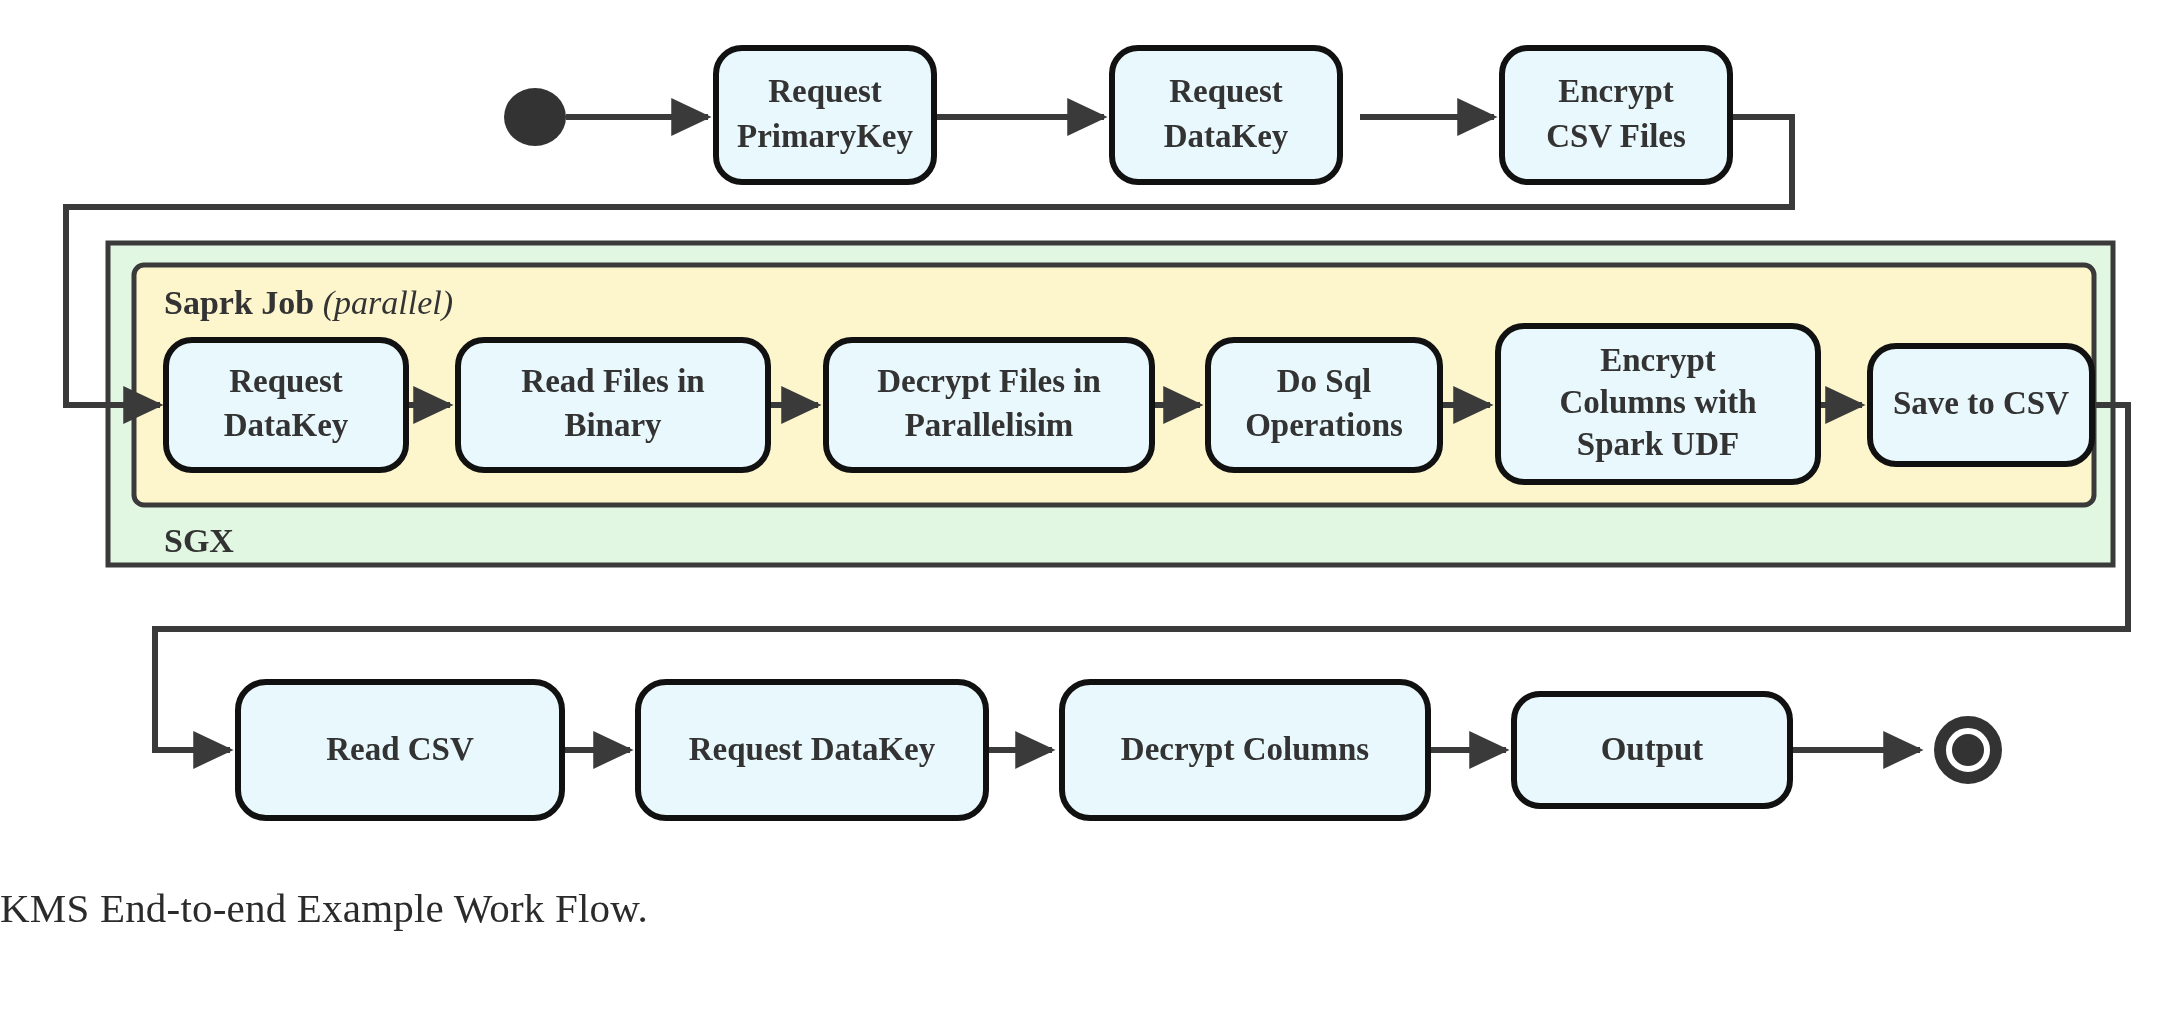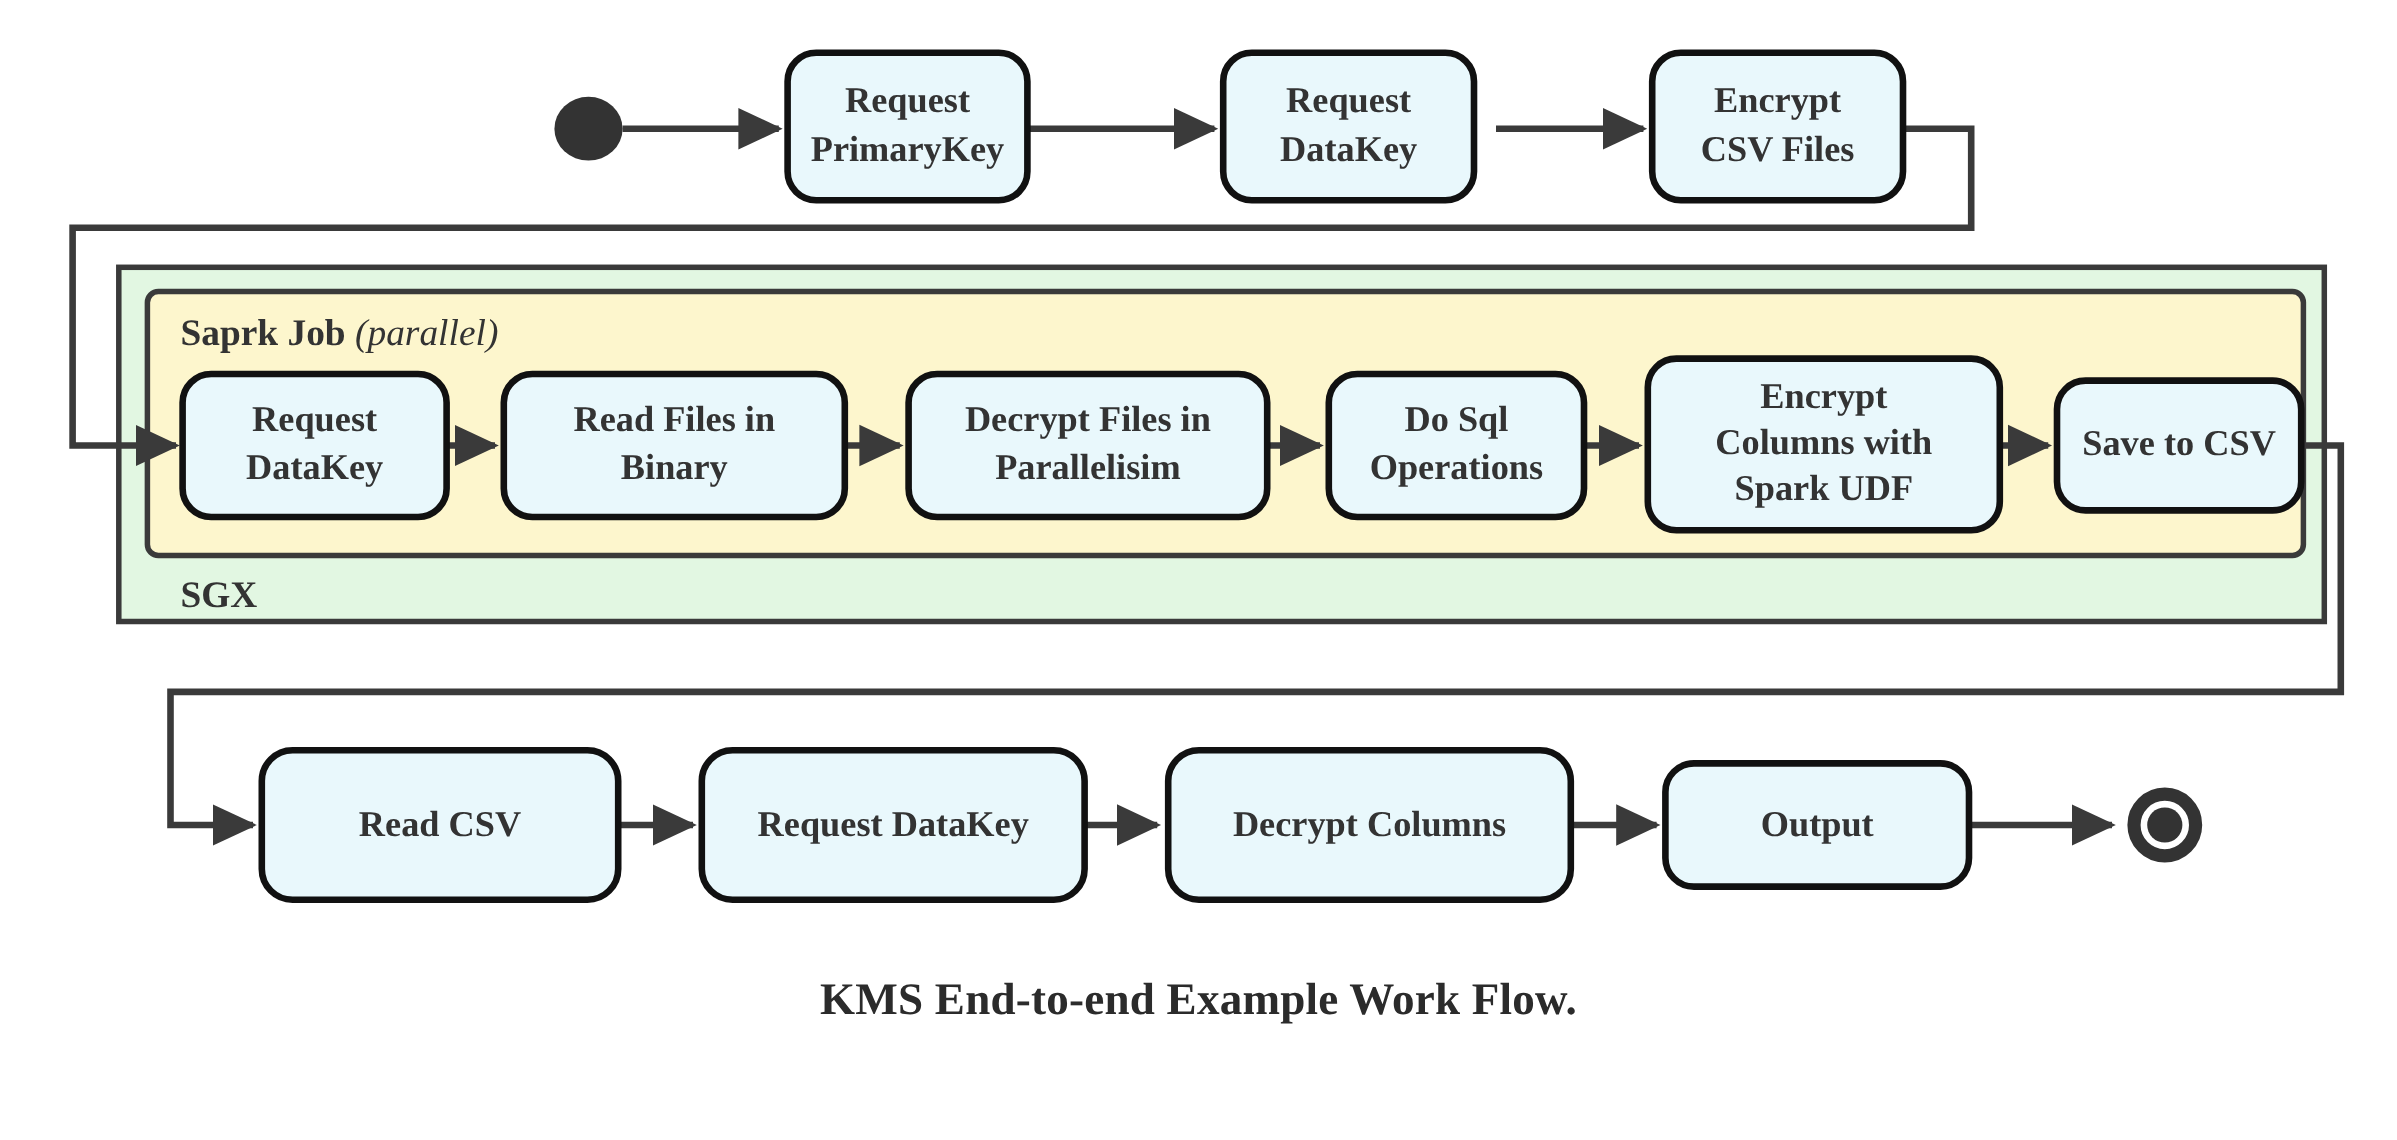--- a/index.html
+++ b/index.html
@@ -77,23 +77,23 @@
   .terminal-ring {
     fill: none;
     stroke: #333333;
     stroke-width: 12;
   }
   .caption {
     position: absolute;
     left: 0;
     top: 884px;
     width: 2179px;
-    text-align: center;
-    font-family: "Liberation Serif", "DejaVu Serif", serif;
-    font-weight: bold;
+    text-align: left;
+    font-family: "Liberation Serif", "DejaVu Serif", serif;
+    font-weight: normal;
     font-size: 41px;
     color: #2b2b2b;
     letter-spacing: 0.2px;
   }
 </style>
 </head>
 <body>
 
 <div id="diagram-root">
 

